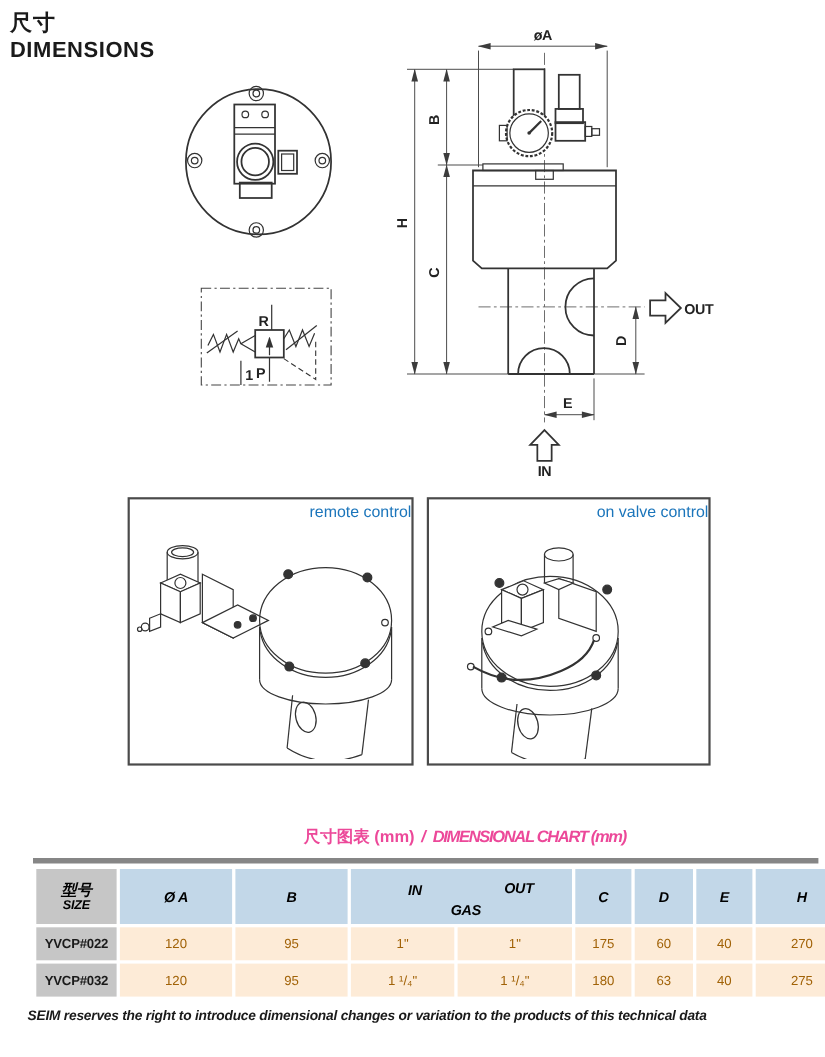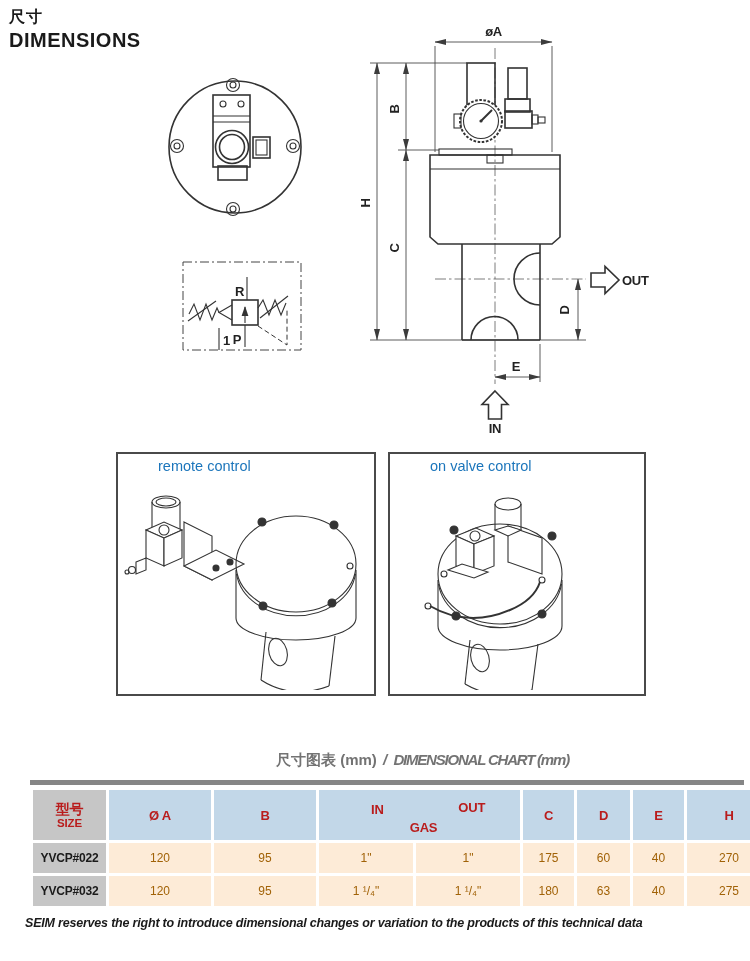--- a/index.html
+++ b/index.html
@@ -1,50 +1,50 @@
 <!DOCTYPE html>
 <html><head>
 <meta charset="utf-8">
 <style>
   html,body{margin:0;padding:0;background:#ffffff;}
   .page{position:relative;width:750px;height:961px;background:#fff;
         font-family:"Liberation Sans",sans-serif;color:#1a1a1a;overflow:hidden;}
   .abs{position:absolute;}
 
   
-  .hdr-cjk{font-size:16px;font-weight:bold;letter-spacing:1px;}
+  .hdr-cjk{font-size:20px;font-weight:bold;letter-spacing:1px;}
   .hdr-en{font-size:20px;font-weight:bold;letter-spacing:.5px;margin-top:1px;}
 
   
   svg{display:block;}
   .obj{stroke:#333;fill:none;stroke-width:1.6;}
   .thin{stroke:#333;fill:none;stroke-width:1.1;}
   .dim{stroke:#4a4a4a;fill:none;stroke-width:.9;}
   .cl{stroke:#5a5a5a;fill:none;stroke-width:.8;stroke-dasharray:11 3 2.5 3;}
   .lbl{fill:#222;font-family:"Liberation Sans",sans-serif;font-size:13px;font-weight:bold;letter-spacing:-.3px;}
 
   
   .panel{position:absolute;border:2px solid #4a4a4a;background:#fff;}
-  .panel-title{position:absolute;top:4px;left:0;width:100%;text-align:left;
-               color:#1b75bb;font-size:14.5px;font-weight:normal;padding-left:40px;}
+  .panel-title{position:absolute;top:4px;left:0;width:100%;text-align:right;
+               color:#1b75bb;font-size:14.5px;font-weight:normal;}
 
   
   .chart-title{position:absolute;left:30px;top:751px;width:715px;text-align:center;
-               padding-left:70px;box-sizing:border-box;font-size:15px;color:#737373;}
+               padding-left:70px;box-sizing:border-box;font-size:15px;color:#ec4899;}
   .ct-cjk{font-weight:bold;}
   .ct-sep{font-weight:bold;font-style:italic;padding:0 2px;}
   .ct-en{font-weight:bold;font-style:italic;letter-spacing:-1.2px;}
 
   
   .tbl-wrap{position:absolute;left:30px;top:780px;width:714px;}
   .tbl-topbar{height:5px;background:#868686;margin-bottom:2px;}
   table.dims{width:714px;table-layout:fixed;border-collapse:separate;border-spacing:3px;}
   table.dims th,table.dims td{padding:0;text-align:center;vertical-align:middle;
       font-family:"Liberation Sans",sans-serif;}
-  .h-cell{background:#c2d7e8;height:50px;font-size:13px;font-weight:bold;color:#b91c1c;letter-spacing:-.2px;}
+  .h-cell{background:#c2d7e8;height:50px;font-size:13px;font-weight:bold;color:#000000;letter-spacing:-.2px;font-style:italic;}
   .size-hdr{background:#c6c6c6;}
   .size-hdr .l1{font-size:14px;font-weight:bold;line-height:16px;}
   .size-hdr .l2{font-size:11.5px;font-weight:bold;line-height:13px;letter-spacing:-.2px;}
   .gas-cell{position:relative;}
   .gas-in{position:absolute;left:29%;top:38%;transform:translate(-50%,-50%);}
   .gas-out{position:absolute;left:76%;top:34%;transform:translate(-50%,-50%);}
   .gas-gas{position:absolute;left:52%;bottom:5px;transform:translateX(-50%);}
   .row-lbl{background:#c6c6c6;height:16px;font-size:12px;font-weight:bold;letter-spacing:-.2px;}
   .v-cell{background:#fdebd7;height:30px;font-size:12px;color:#a16207;}
 

